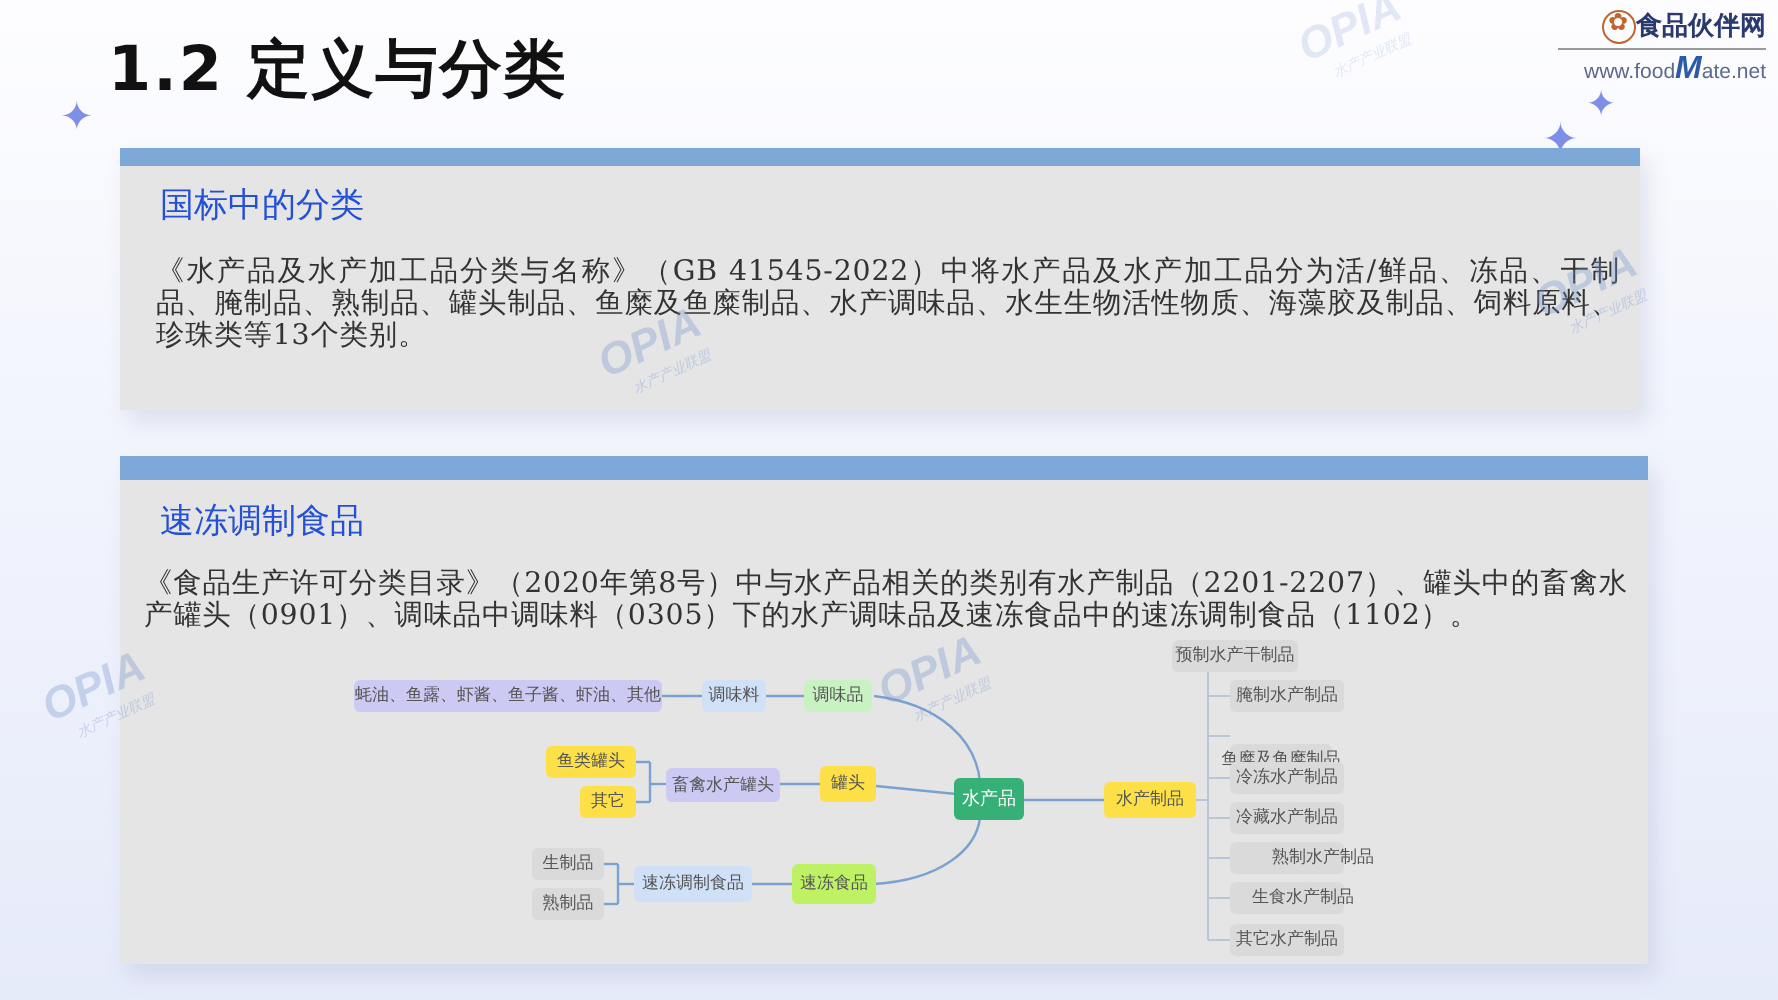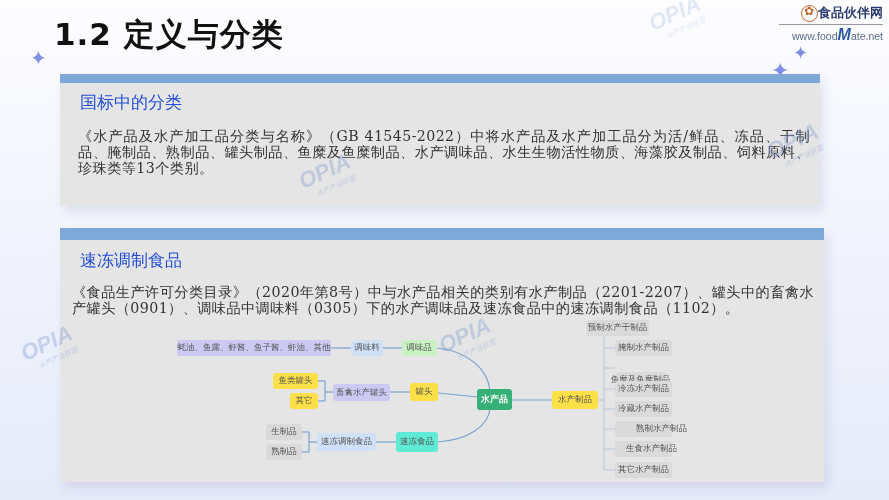--- a/index.html
+++ b/index.html
@@ -61,22 +61,22 @@
   .node {
     position: absolute; font-size: 8.5px; color: #555; border-radius: 3px;
     display: flex; align-items: center; justify-content: center; white-space: nowrap;
     font-family: "DejaVu Serif", serif; pointer-events: auto;
   }
   .n-purple { background: #ccc9f3; }
   .n-blue { background: #cfe0f7; }
   .n-green { background: #c9f2c3; }
   .n-peach { background: #fde047; }
   .n-gray { background: #dadada; }
-  .n-yellowgreen { background: #5eead4; }
-  .n-root { background: #36b077; color: #fff; font-weight: bold; font-size: 9px; }
+  .n-yellowgreen { background: #bef264; }
+  .n-root { background: #36b077; color: #fff; font-weight: normal; font-size: 9px; }
 </style>
 </head>
 <body>
 
 <div class="slide-title">1.2  定义与分类</div>
 
 <div class="logo">
   <div class="logo-top">
     <span class="logo-icon"></span>
     <span class="logo-cn">食品伙伴网</span>

